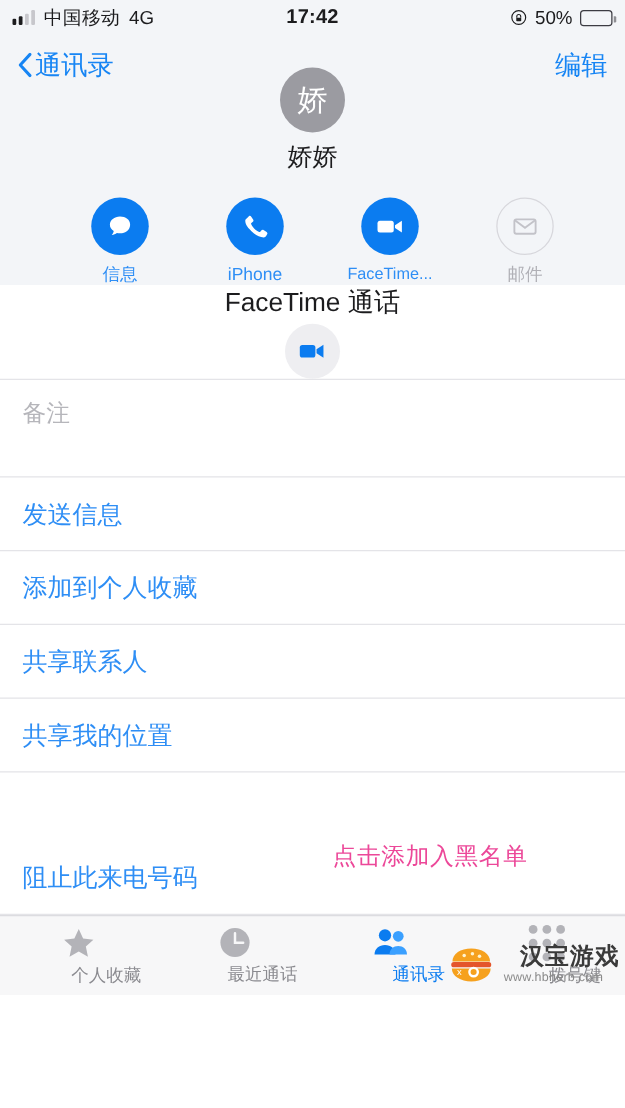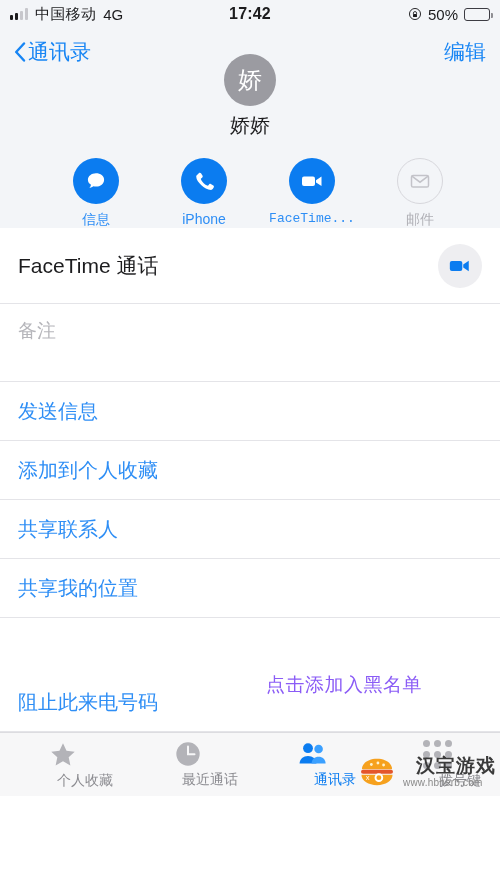--- a/index.html
+++ b/index.html
@@ -85,47 +85,47 @@
   }
   .action { width: 56px; display: flex; flex-direction: column; align-items: center; cursor: pointer; }
   .action .circle {
     width: 46px; height: 46px; border-radius: 50%;
     background: #0b7cf0;
     display: flex; align-items: center; justify-content: center;
   }
   .action.disabled .circle { background: transparent; border: 1.5px solid #d7d7dc; }
   .action .lbl { margin-top: 7px; font-size: 14px; color: #2e8ef5; white-space: nowrap; }
   .action.disabled .lbl { color: #b0b0b6; }
-  .action .lbl.wide { font-size: 13px; font-family: Liberation Mono, monospace; }
+  .action .lbl.wide { font-size: 13px; }
 
   
   .content { flex: 1 1 auto; background: #ffffff; position: relative; }
   .row {
     position: relative;
     padding: 0 18px;
     border-bottom: 1px solid #e4e4e8;
     display: flex; align-items: center;
   }
   .row:last-child { }
-  .facetime-row { height: 76px; justify-content: space-between; }
+  .facetime-row { height: 76px; justify-content: space-between; flex-direction: column; }
   .facetime-label { font-size: 21px; color: #1c1c1e; }
   .facetime-btn {
     width: 44px; height: 44px; border-radius: 50%; background: #eeeef1;
     display: flex; align-items: center; justify-content: center; cursor: pointer;
   }
   .notes-row { height: 78px; align-items: flex-start; padding-top: 14px; }
   .notes-placeholder { font-size: 19px; color: #b6b6bb; }
   .link-row { height: 59px; }
   .link-row .txt { font-size: 20px; color: #2e8ef5; }
   .spacer-block { height: 55px; background: #ffffff; }
 
   
   .annot-text {
     position: absolute; left: 266px; top: 672px;
-    color: #8b5cf6; font-size: 19px; white-space: nowrap;
+    color: #ec4899; font-size: 19px; white-space: nowrap;
     letter-spacing: .5px;
   }
 
   
   .tabbar {
     flex: 0 0 64px;
     background: #f7f7f8;
     border-top: 1px solid #dcdce0;
     display: flex; align-items: stretch;
     position: relative;

